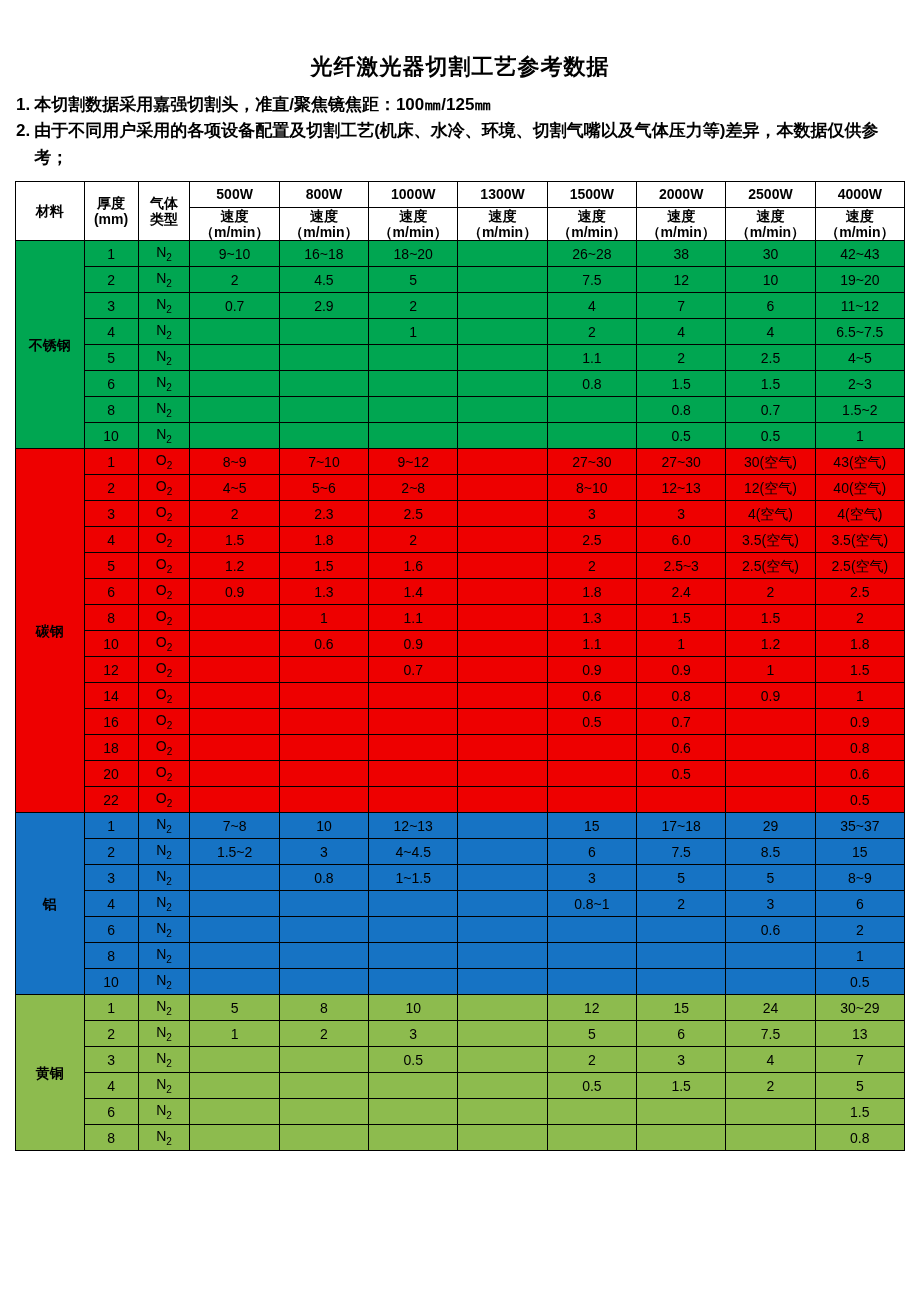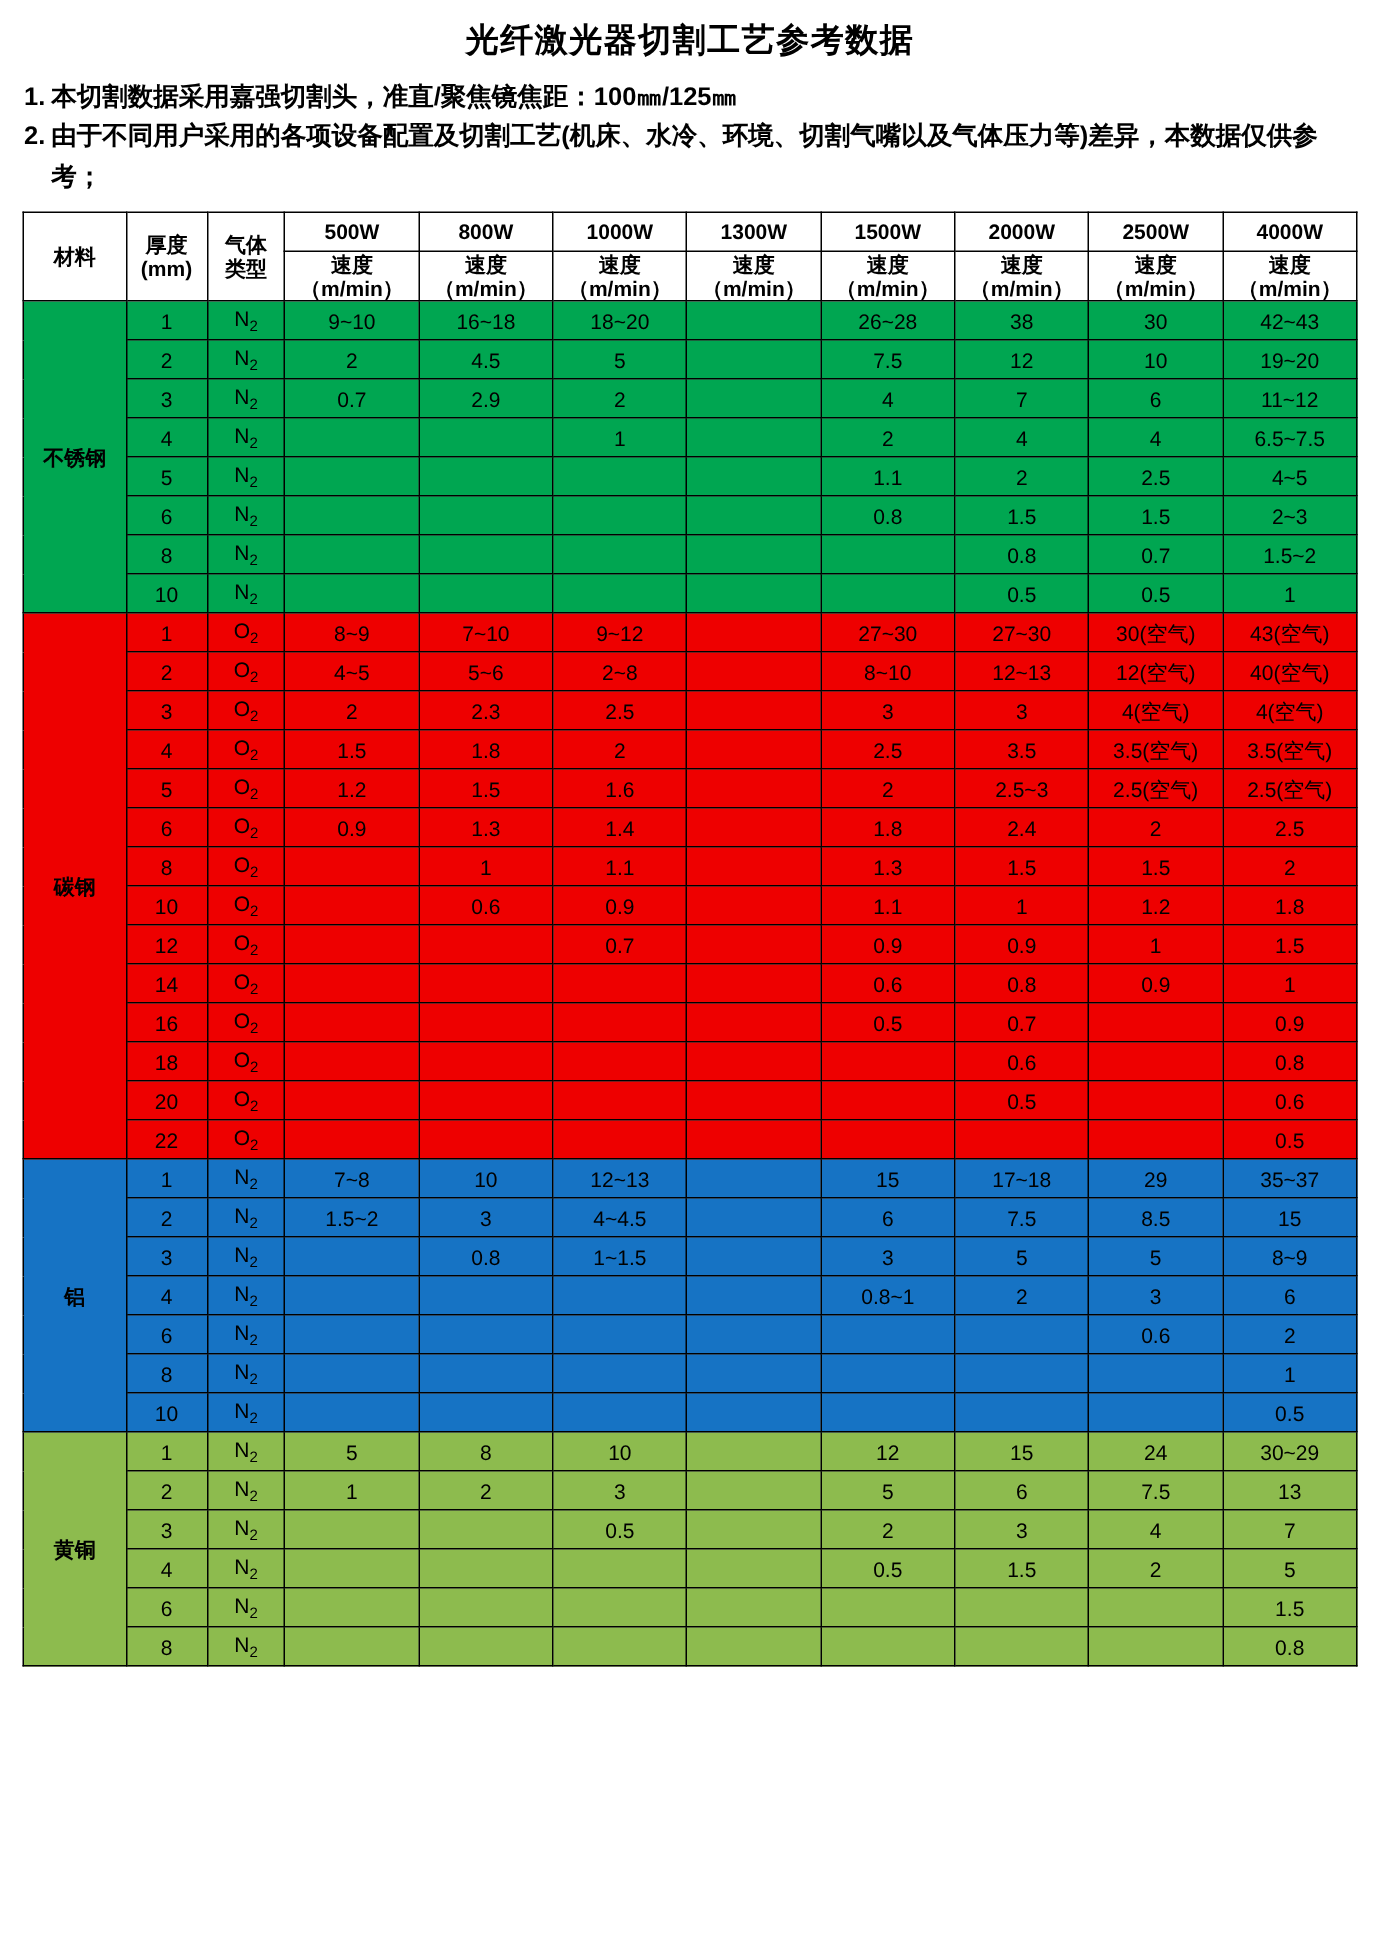--- a/index.html
+++ b/index.html
@@ -21,20 +21,21 @@
     box-sizing: border-box;
     padding: 0;
   }
   .title {
     text-align: center;
     font-size: 22px;
     font-weight: bold;
     letter-spacing: 1px;
     padding-top: 12px;
     padding-bottom: 10px;
+    margin-top: 40px;
   }
   .notes {
     padding: 0 14px 0 16px;
   }
   .note {
     font-size: 17px;
     font-weight: bold;
     line-height: 1.55;
     display: flex;
     align-items: flex-start;
@@ -321,21 +322,21 @@
           <td>4(空气)</td>
         </tr>
         <tr class="cs">
           <td>4</td>
           <td>O<span class="sub">2</span></td>
           <td>1.5</td>
           <td>1.8</td>
           <td>2</td>
           <td></td>
           <td>2.5</td>
-          <td>3.5</td>
+          <td>6.0</td>
           <td>3.5(空气)</td>
           <td>3.5(空气)</td>
         </tr>
         <tr class="cs">
           <td>5</td>
           <td>O<span class="sub">2</span></td>
           <td>1.2</td>
           <td>1.5</td>
           <td>1.6</td>
           <td></td>

